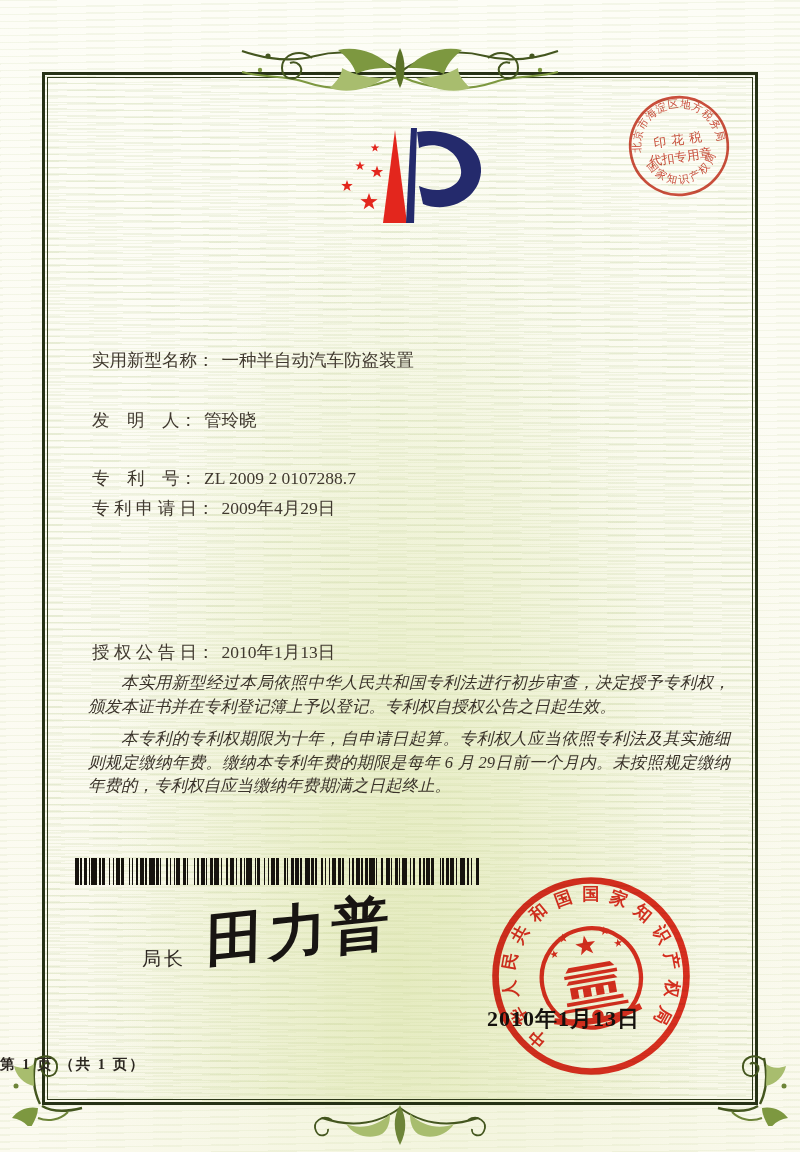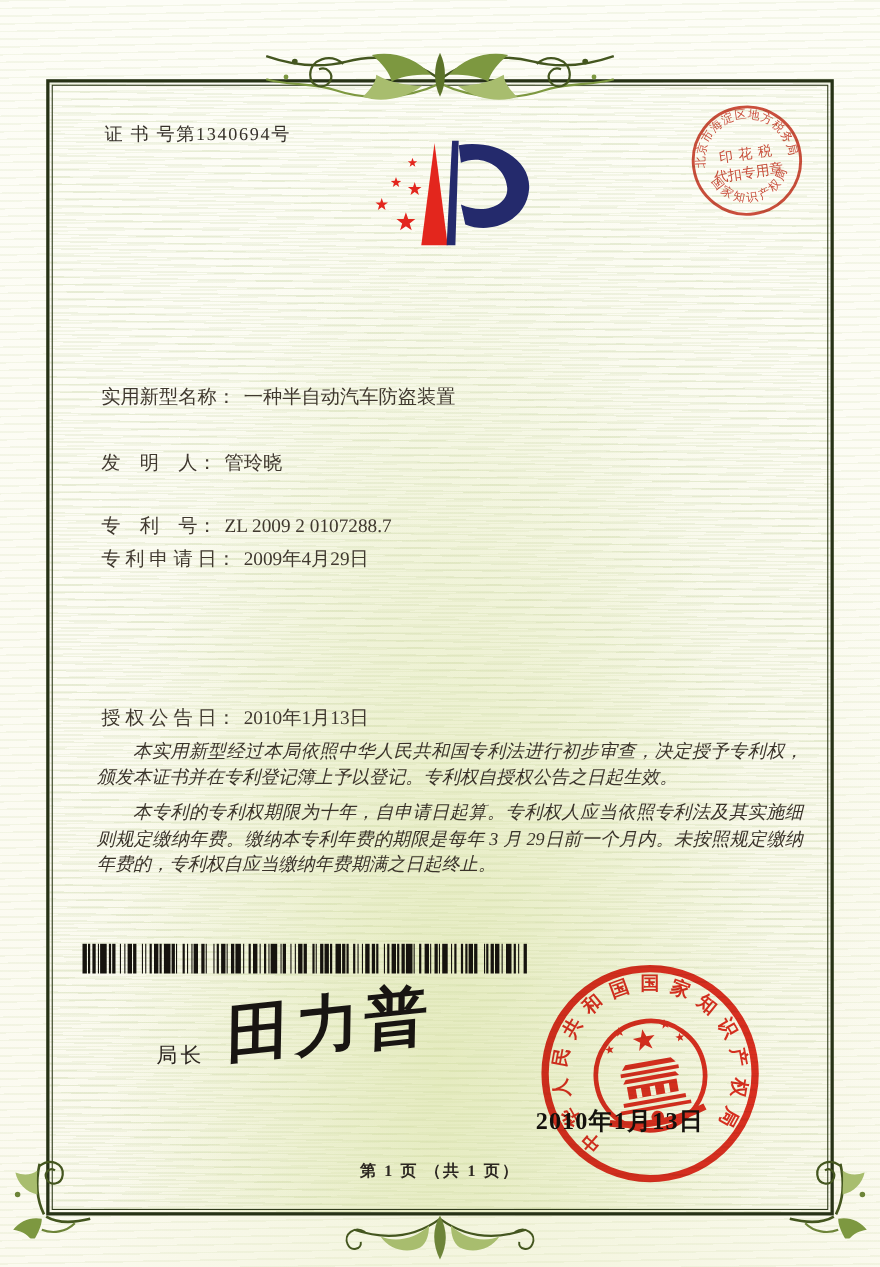--- a/index.html
+++ b/index.html
@@ -37,21 +37,21 @@
   .paras{position:absolute;left:88px;top:671px;width:642px;color:#3a332a;font-style:italic;}
   .paras p{margin:0 0 9px 0;font-size:16.5px;line-height:23.5px;text-align:justify;text-indent:2em;}
   .barcode{position:absolute;left:75px;top:858px;width:405px;height:27px;}
   .barcode i{position:absolute;top:0;bottom:0;background:#16130e;}
   .signer-title{position:absolute;left:142px;top:946px;font-size:19px;letter-spacing:3px;color:#2c2620;}
   .signature{position:absolute;left:206px;top:903px;font-size:58px;letter-spacing:5px;color:#181512;
     font-weight:600;transform:rotate(-6deg) skewX(-7deg);transform-origin:left center;
     font-family:"DejaVu Sans","Liberation Sans",sans-serif;}
   .issue-date{position:absolute;left:487px;top:1004px;font-size:22px;letter-spacing:1px;
     color:#14110d;font-weight:600;z-index:6;}
-  .footer{position:absolute;left:0;top:1055px;width:800px;text-align:center;
+  .footer{position:absolute;left:0;top:1055px;width:800px;text-align:left;
     font-size:14.5px;letter-spacing:2px;color:#2c2721;font-weight:600;}
   
   .tax-seal{position:absolute;left:618px;top:85px;width:122px;height:122px;
     mix-blend-mode:multiply;opacity:.92;}
   .office-seal{position:absolute;left:486px;top:871px;width:210px;height:210px;
     mix-blend-mode:multiply;opacity:.95;z-index:5;}
   svg text{font-family:"Liberation Serif","DejaVu Serif",serif;}
   .office-seal g[data-arctext] text{font-weight:bold;}
   .logo{position:absolute;left:327px;top:126px;width:165px;height:112px;}
   .flip-x{transform:scaleX(-1);}
@@ -100,21 +100,20 @@
   <svg class="orn flip-x" style="left:6px;top:1046px" width="80" height="80" viewBox="0 0 80 80">
     <path d="M4,62 C20,66 34,66 44,60" stroke="#44561f" stroke-width="2.4" fill="none"></path>
     <path d="M46,58 C52,46 54,30 50,12" stroke="#44561f" stroke-width="2.4" fill="none"></path>
     <path d="M50,14 c-10,-8 -22,-2 -21,8 c1,9 12,11 15,3 c2,-6 -4,-10 -8,-7" stroke="#44561f" stroke-width="2" fill="none"></path>
     <path d="M48,62 c10,-2 20,2 26,10 c-8,1 -14,5 -18,11 c-4,-7 -8,-14 -8,-21 z" fill="#7d9840"></path>
     <path d="M52,40 c10,-2 18,-10 20,-20 c-8,3 -15,2 -20,-2 c1,8 0,16 0,22 z" fill="#a8bd6e"></path>
     <path d="M18,66 c8,8 20,10 30,6" stroke="#6d8438" stroke-width="2" fill="none"></path>
     <circle cx="70" cy="40" r="2.5" fill="#6d8438"></circle>
   </svg>
 
-  <div class="certno">证 书 号第1340694号</div>
 
   <svg class="logo" viewBox="0 0 165 112">
     <polygon fill="#e3261d" points="42.0,67.0 44.1,73.1 50.6,73.2 45.4,77.1 47.3,83.3 42.0,79.6 36.7,83.3 38.6,77.1 33.4,73.2 39.9,73.1"></polygon>
     <polygon fill="#e3261d" points="20.0,54.0 21.4,58.1 25.7,58.1 22.3,60.7 23.5,64.9 20.0,62.4 16.5,64.9 17.7,60.7 14.3,58.1 18.6,58.1"></polygon>
     <polygon fill="#e3261d" points="33.0,35.0 34.2,38.4 37.8,38.5 34.9,40.6 35.9,44.0 33.0,42.0 30.1,44.0 31.1,40.6 28.2,38.5 31.8,38.4"></polygon>
     <polygon fill="#e3261d" points="50.0,39.5 51.5,43.9 56.2,44.0 52.5,46.8 53.8,51.3 50.0,48.6 46.2,51.3 47.5,46.8 43.8,44.0 48.5,43.9"></polygon>
     <polygon fill="#e3261d" points="48.0,17.5 49.1,20.5 52.3,20.6 49.7,22.6 50.6,25.6 48.0,23.8 45.4,25.6 46.3,22.6 43.7,20.6 46.9,20.5"></polygon>
     <polygon points="68,4 80,97 56,97" fill="#e3261d"></polygon>
     <polygon points="84,2 90,2 87,97 79,97" fill="#242a6c"></polygon>
     <path d="M90,6 C128,0 156,22 154,46 C152,74 120,88 96,78 L92,60 C114,70 136,60 134,44 C132,24 110,14 92,22 Z" fill="#242a6c"></path>
@@ -162,21 +161,21 @@
   </div>
   <div class="field" style="top:496px">
     <span>专 利 申 请 日：</span><span class="fvalue">2009年4月29日</span>
   </div>
   <div class="field" style="top:640px">
     <span>授 权 公 告 日：</span><span class="fvalue">2010年1月13日</span>
   </div>
 
   <div class="paras">
     <p>本实用新型经过本局依照中华人民共和国专利法进行初步审查，决定授予专利权，颁发本证书并在专利登记簿上予以登记。专利权自授权公告之日起生效。</p>
-    <p>本专利的专利权期限为十年，自申请日起算。专利权人应当依照专利法及其实施细则规定缴纳年费。缴纳本专利年费的期限是每年 3 月 29日前一个月内。未按照规定缴纳年费的，专利权自应当缴纳年费期满之日起终止。</p>
+    <p>本专利的专利权期限为十年，自申请日起算。专利权人应当依照专利法及其实施细则规定缴纳年费。缴纳本专利年费的期限是每年 6 月 29日前一个月内。未按照规定缴纳年费的，专利权自应当缴纳年费期满之日起终止。</p>
   </div>
 
   <div class="barcode">
       <i style="left:0.0px;width:4.1px"></i>
       <i style="left:5.4px;width:1.4px"></i>
       <i style="left:9.4px;width:2.7px"></i>
       <i style="left:13.5px;width:1.4px"></i>
       <i style="left:16.2px;width:5.4px"></i>
       <i style="left:24.3px;width:1.4px"></i>
       <i style="left:27.0px;width:2.7px"></i>

